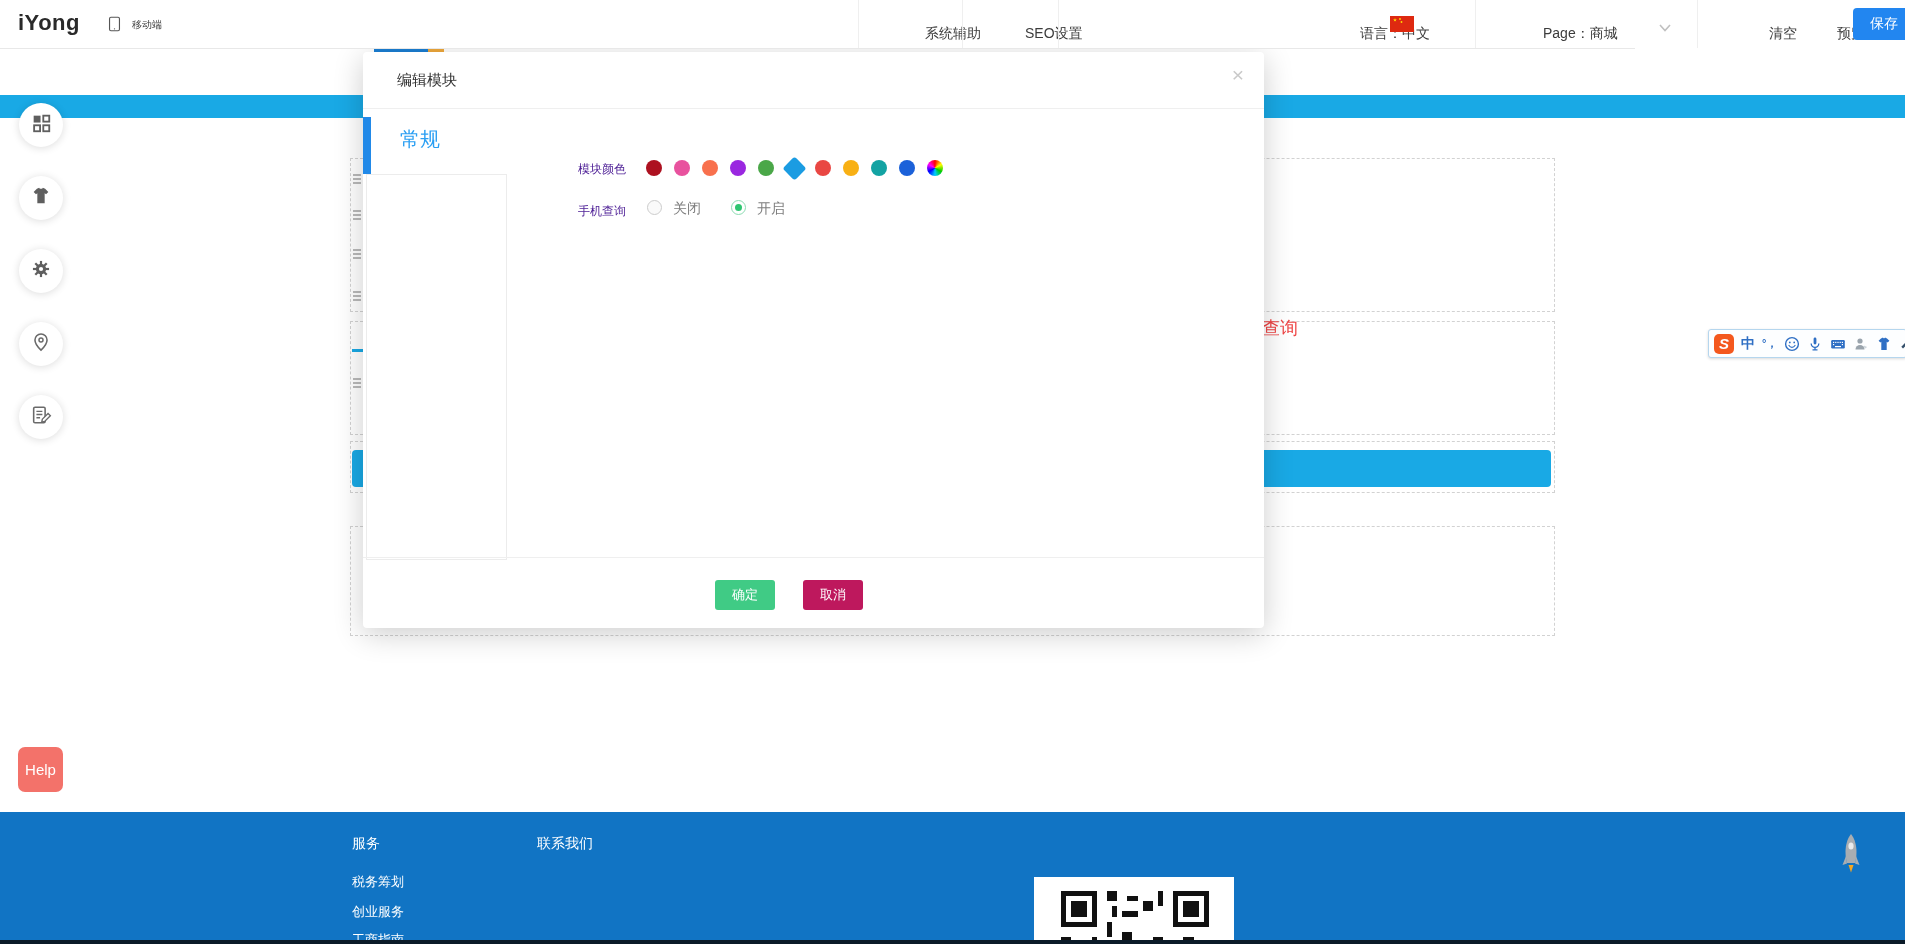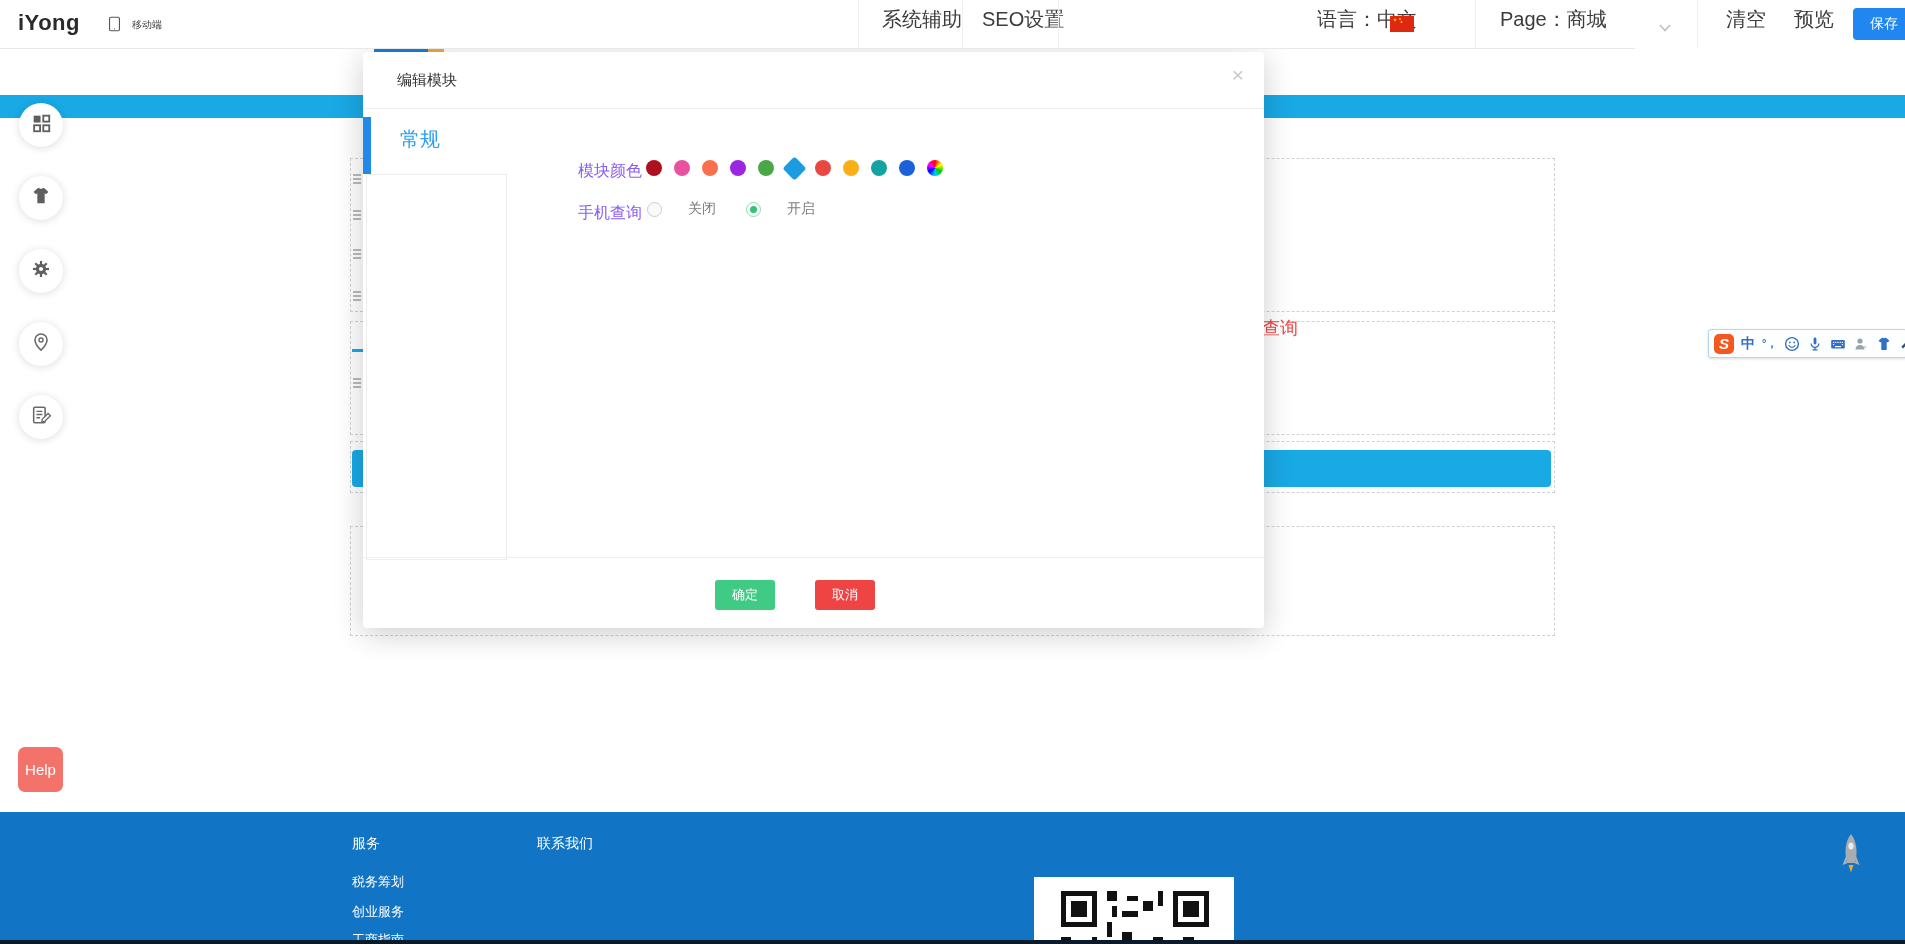--- a/index.html
+++ b/index.html
@@ -3,21 +3,21 @@
 <meta charset="utf-8">
 <style>
   html,body{margin:0;padding:0;background:#fff;}
   .stage{position:relative;width:1905px;height:944px;overflow:hidden;background:#fff;
          font-family:"Liberation Sans","DejaVu Sans",sans-serif;color:#333;}
 
   
   .topbar{position:absolute;left:0;top:0;width:1635px;height:48px;background:#fff;
           border-bottom:1px solid #e8e8e8;z-index:30;}
   .logo{position:absolute;left:18px;top:10px;font-size:22px;font-weight:600;color:#2a2a2a;letter-spacing:.5px;}
-  .tb-item{position:absolute;top:6px;font-size:20px;color:#3c3c3c;cursor:pointer;white-space:nowrap;}
+  .tb-item{position:absolute;top:25px;font-size:14px;color:#3c3c3c;cursor:pointer;white-space:nowrap;margin-left:43px;}
   .tb-div{position:absolute;top:0;width:1px;height:48px;background:#efefef;}
   .mobile-btn{position:absolute;left:106px;top:12px;display:flex;align-items:center;gap:9px;cursor:pointer;}
   .mobile-btn span{font-size:10px;color:#3c3c3c;}
   .flag{position:absolute;left:1390px;top:16px;width:24px;height:16px;background:#de2910;overflow:hidden;}
   .chevron{position:absolute;left:1658px;top:19px;}
   .save-btn{position:absolute;left:1853px;top:8px;width:72px;height:32px;background:#2286f0;border:none;
             border-radius:4px;color:#fff;font-size:14px;text-align:left;padding:0 0 0 17px;cursor:pointer;
             font-family:inherit;}
 
   
@@ -38,37 +38,37 @@
             box-shadow:0 1px 8px rgba(0,0,0,.14);z-index:8;display:flex;align-items:center;justify-content:center;cursor:pointer;}
 
   
   .modal{position:absolute;left:363px;top:52px;width:901px;height:576px;background:#fff;border-radius:4px;
          box-shadow:0 6px 30px rgba(0,0,0,.2);z-index:10;}
   .modal-title{position:absolute;left:34px;top:19px;font-size:15px;color:#333;}
   .modal-close{position:absolute;right:20px;top:12px;font-size:21px;color:#c9c9c9;cursor:pointer;line-height:1;}
   .modal-hdiv{position:absolute;left:0;right:0;top:56px;height:1px;background:#efefef;}
   .modal-tab{position:absolute;left:37px;top:74px;font-size:20px;color:#2a9ff3;cursor:pointer;}
   .modal-panel{position:absolute;left:3px;top:122px;width:139px;height:384px;border:1px solid #ececec;}
-  .form-label{position:absolute;font-size:16px;color:#8b5cf6;}
+  .form-label{position:absolute;font-size:12px;color:#4c1d95;}
   .dots{position:absolute;left:283px;top:107px;display:flex;gap:12px;align-items:center;height:18px;}
   .dot{width:16px;height:16px;border-radius:50%;display:inline-block;cursor:pointer;flex:0 0 auto;}
   .dot.selected{width:17px;height:17px;border-radius:3px;transform:rotate(45deg);}
   .dot.rainbow{background:conic-gradient(#f00,#ff0,#0c0,#0cf,#00f,#f0f,#f00);}
   .radios{position:absolute;left:284px;top:148px;display:flex;align-items:center;gap:10px;}
-  .radio{display:flex;align-items:center;gap:26px;cursor:pointer;}
+  .radio{display:flex;gap:11px;cursor:pointer;}
   .radio + .radio{margin-left:20px;}
   .radio-circle{width:15px;height:15px;border-radius:50%;border:1px solid #ccc;background:#fafafa;position:relative;box-sizing:border-box;}
   .radio-on .radio-circle{border-color:#8cdcb2;background:#fff;}
   .radio-on .radio-circle::after{content:"";position:absolute;left:3px;top:3px;width:7px;height:7px;border-radius:50%;background:#2fc571;}
   .radio-label{font-size:14px;color:#7d7d7d;}
   .modal-fdiv{position:absolute;left:0;right:0;top:505px;height:1px;background:#efefef;}
   .btn{position:absolute;top:528px;width:60px;height:30px;border:none;border-radius:3px;color:#fff;
        font-size:13px;cursor:pointer;font-family:inherit;}
   .btn-confirm{left:352px;background:#40cb85;}
-  .btn-cancel{left:452px;background:#ef4444;}
+  .btn-cancel{left:440px;background:#be185d;}
   .edge-indicator{position:absolute;left:363px;top:117px;width:8px;height:57px;background:#2189e8;z-index:12;}
 
   
   .ime{position:absolute;left:1708px;top:329px;width:197px;height:27px;z-index:9;overflow:hidden;
        background:#fdfeff;border:1px solid #b5d6ee;border-radius:3px;box-shadow:0 1px 3px rgba(0,0,0,.15);}
   .ime-row{display:flex;align-items:center;gap:7px;padding:0 5px;height:27px;width:230px;}
   .ime-s{width:20px;height:20px;background:#f4581e;border-radius:5px;color:#fff;font-weight:bold;
          font-style:italic;font-size:15px;line-height:20px;text-align:center;flex:0 0 auto;cursor:pointer;}
   .ime-t{color:#2f6fc4;font-weight:bold;font-size:14px;flex:0 0 auto;cursor:pointer;}
   .ime-i{flex:0 0 auto;cursor:pointer;display:flex;}

